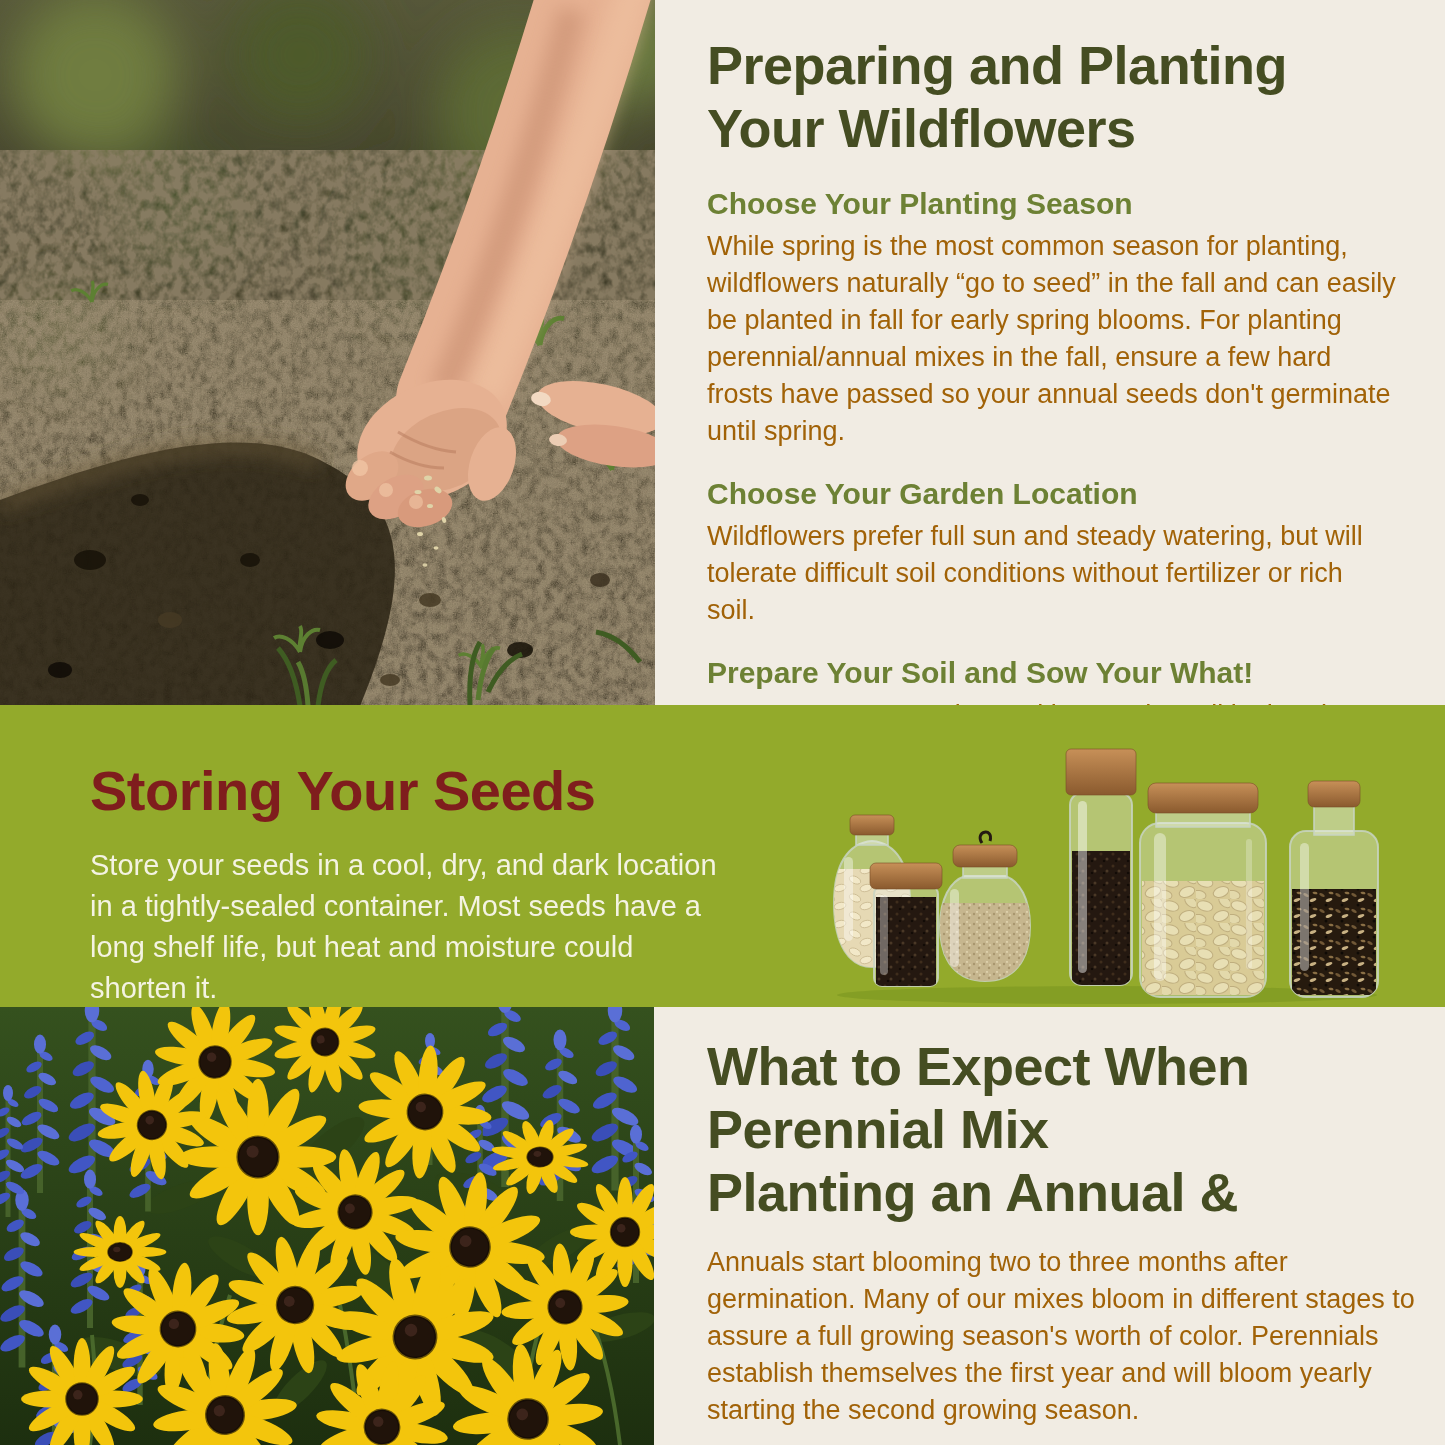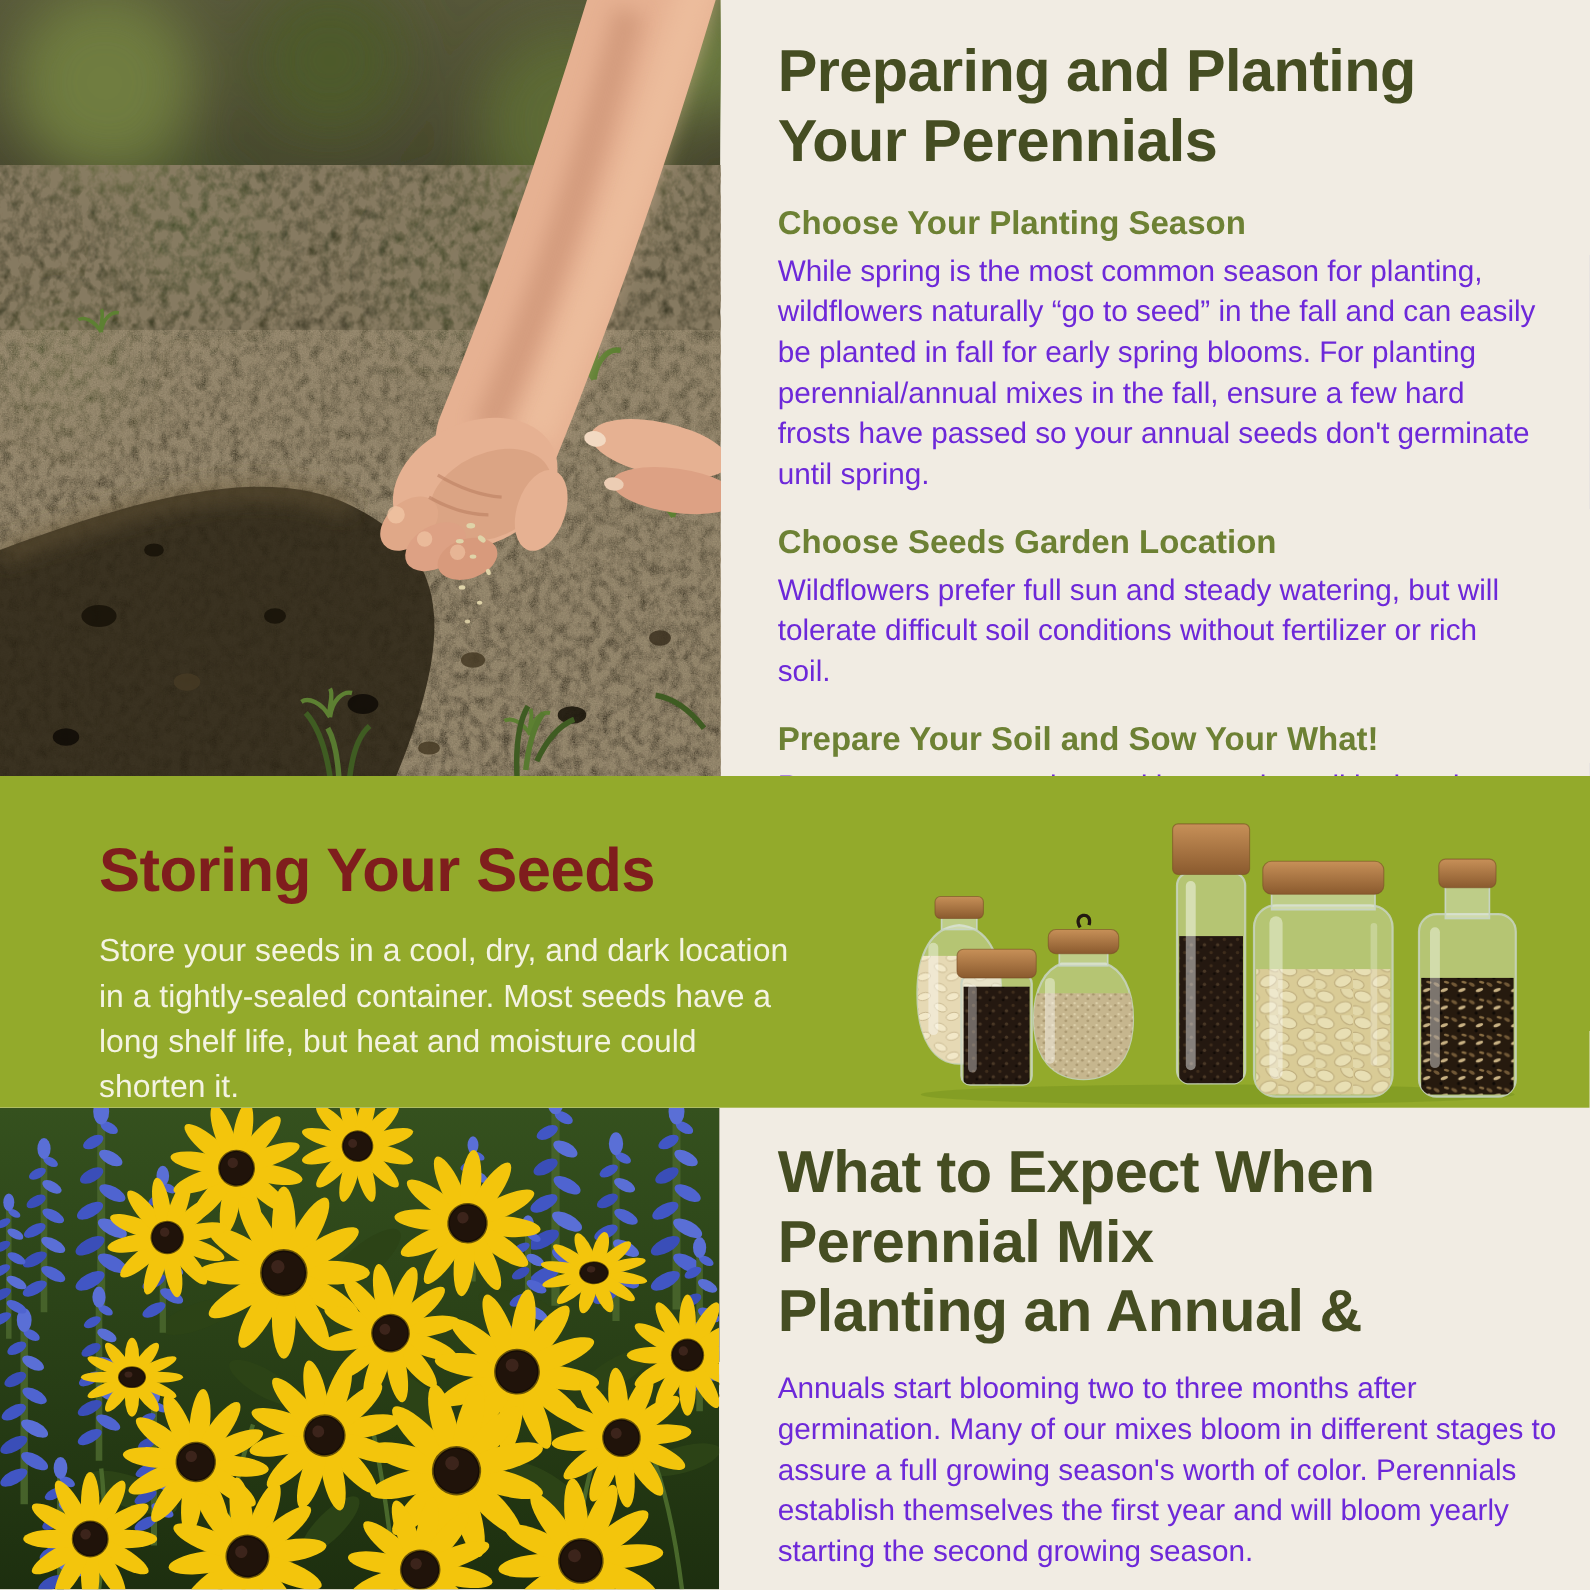--- a/index.html
+++ b/index.html
@@ -17,21 +17,21 @@
   .panel{position:absolute;box-sizing:border-box;background:#f1ece3;}
   .panel-tr{left:655px;top:0;width:790px;height:706px;padding:34px 48px 0 52px;}
   .panel-br{left:654px;top:1007px;width:791px;height:438px;padding:28px 21px 0 53px;}
 
   h1{margin:0;color:#454d22;font-size:54px;line-height:63px;font-weight:700;letter-spacing:-.5px;}
   h1 .line{display:block;}
   .panel-tr h1{margin-bottom:6px;}
   .panel-br h1{margin-bottom:20px;}
 
   .sect h3{margin:27px 0 7px 0;color:#6d8134;font-size:30px;line-height:34px;font-weight:700;}
-  .sect p, .panel-br p{margin:0;color:#6d28d9;font-size:27px;line-height:37px;font-weight:400;}
+  .sect p, .panel-br p{margin:0;color:#a16207;font-size:27px;line-height:37px;font-weight:400;}
 
   .band{position:absolute;left:0;top:705px;width:1445px;height:302px;background:#93aa2b;}
   .band-text{position:absolute;left:90px;top:56px;width:648px;}
   .band-text h2{margin:0 0 24px 0;color:#7f1d1d;font-size:56px;line-height:60px;font-weight:700;letter-spacing:-.5px;}
   .band-text p{margin:0;color:#f4f3e2;font-size:29px;line-height:41px;font-weight:400;}
   .jars{position:absolute;left:822px;top:26px;width:575px;height:276px;}
   .jars svg{display:block;width:100%;height:100%;}
 </style>
 </head>
 <body>
@@ -135,28 +135,28 @@
         <path d="M640,662 q-20,-26 -44,-30"></path>
         <path d="M308,706 q-2,-30 -10,-44" stroke="#587a30"></path>
           <path d="M478,700 q4,-36 16,-52" stroke="#587a30"></path>
       </g>
     </svg>
   </div>
 
   <section class="panel panel-tr">
     <h1>
       <span class="line">Preparing and Planting</span>
-      <span class="line">Your Perennials</span>
+      <span class="line">Your Wildflowers</span>
     </h1>
     <div class="sect">
       <h3>Choose Your Planting Season</h3>
       <p>While spring is the most common season for planting, wildflowers naturally “go to seed” in the fall and can easily be planted in fall for early spring blooms. For planting perennial/annual mixes in the fall, ensure a few hard frosts have passed so your annual seeds don't germinate until spring.</p>
     </div>
     <div class="sect">
-      <h3>Choose Seeds Garden Location</h3>
+      <h3>Choose Your Garden Location</h3>
       <p>Wildflowers prefer full sun and steady watering, but will tolerate difficult soil conditions without fertilizer or rich soil.</p>
     </div>
     <div class="sect">
       <h3>Prepare Your Soil and Sow Your What!</h3>
       <p>Remove any vegetation and loosen the soil by hand or rototiller. Sow your seeds, and lightly compress the soil for protection from birds and wind. Water as needed.</p>
     </div>
   </section>
 
   <section class="band">
     <div class="band-text">

